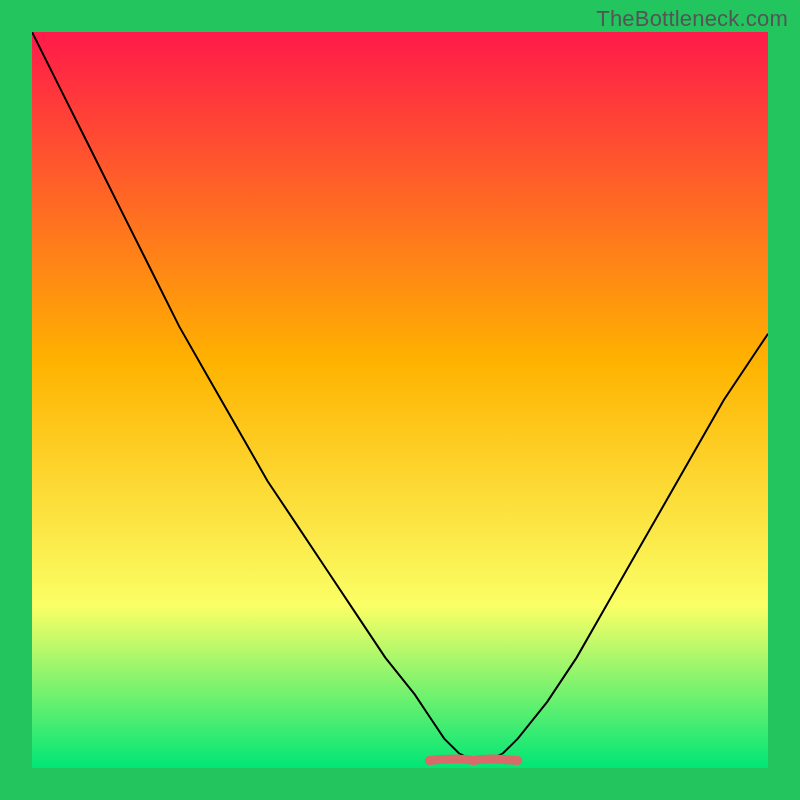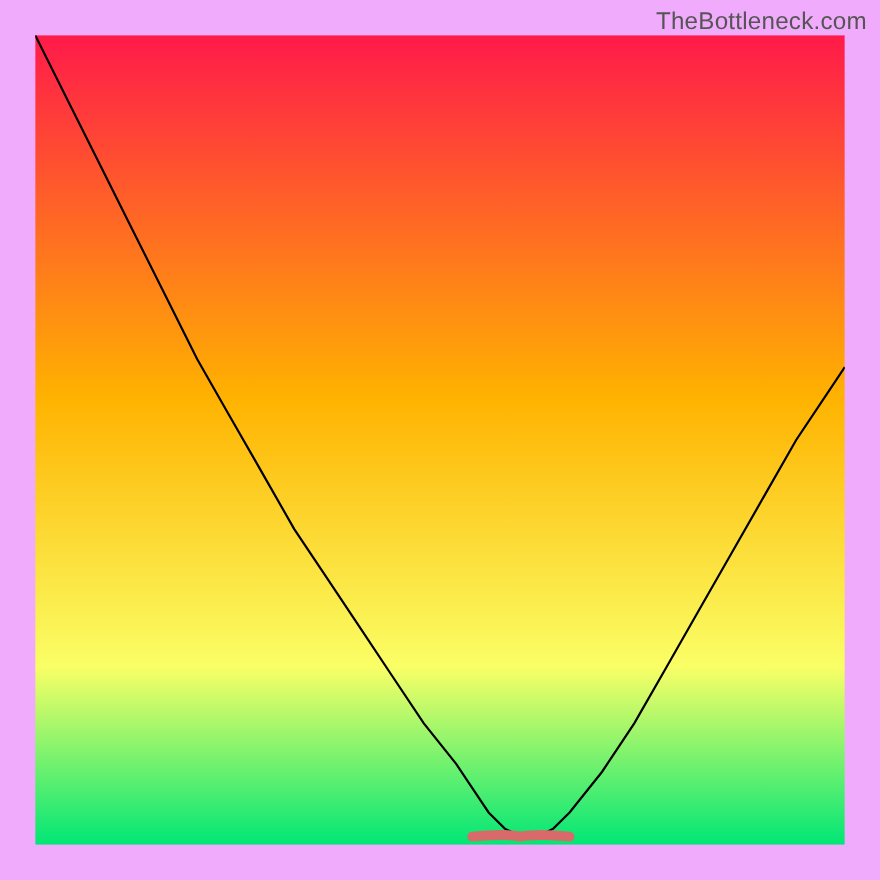--- a/index.html
+++ b/index.html
@@ -8,21 +8,21 @@
     width: 800px;
     height: 800px;
     background: #000;
     overflow: hidden;
     font-family: Arial, Helvetica, sans-serif;
   }
   .frame {
     position: relative;
     width: 800px;
     height: 800px;
-    background: #f0abfc;
+    background: #22c55e;
   }
   .watermark {
     position: absolute;
     top: 6px;
     right: 12px;
     color: #555;
     font-size: 22px;
     font-weight: 500;
     letter-spacing: 0.2px;
     z-index: 5;

